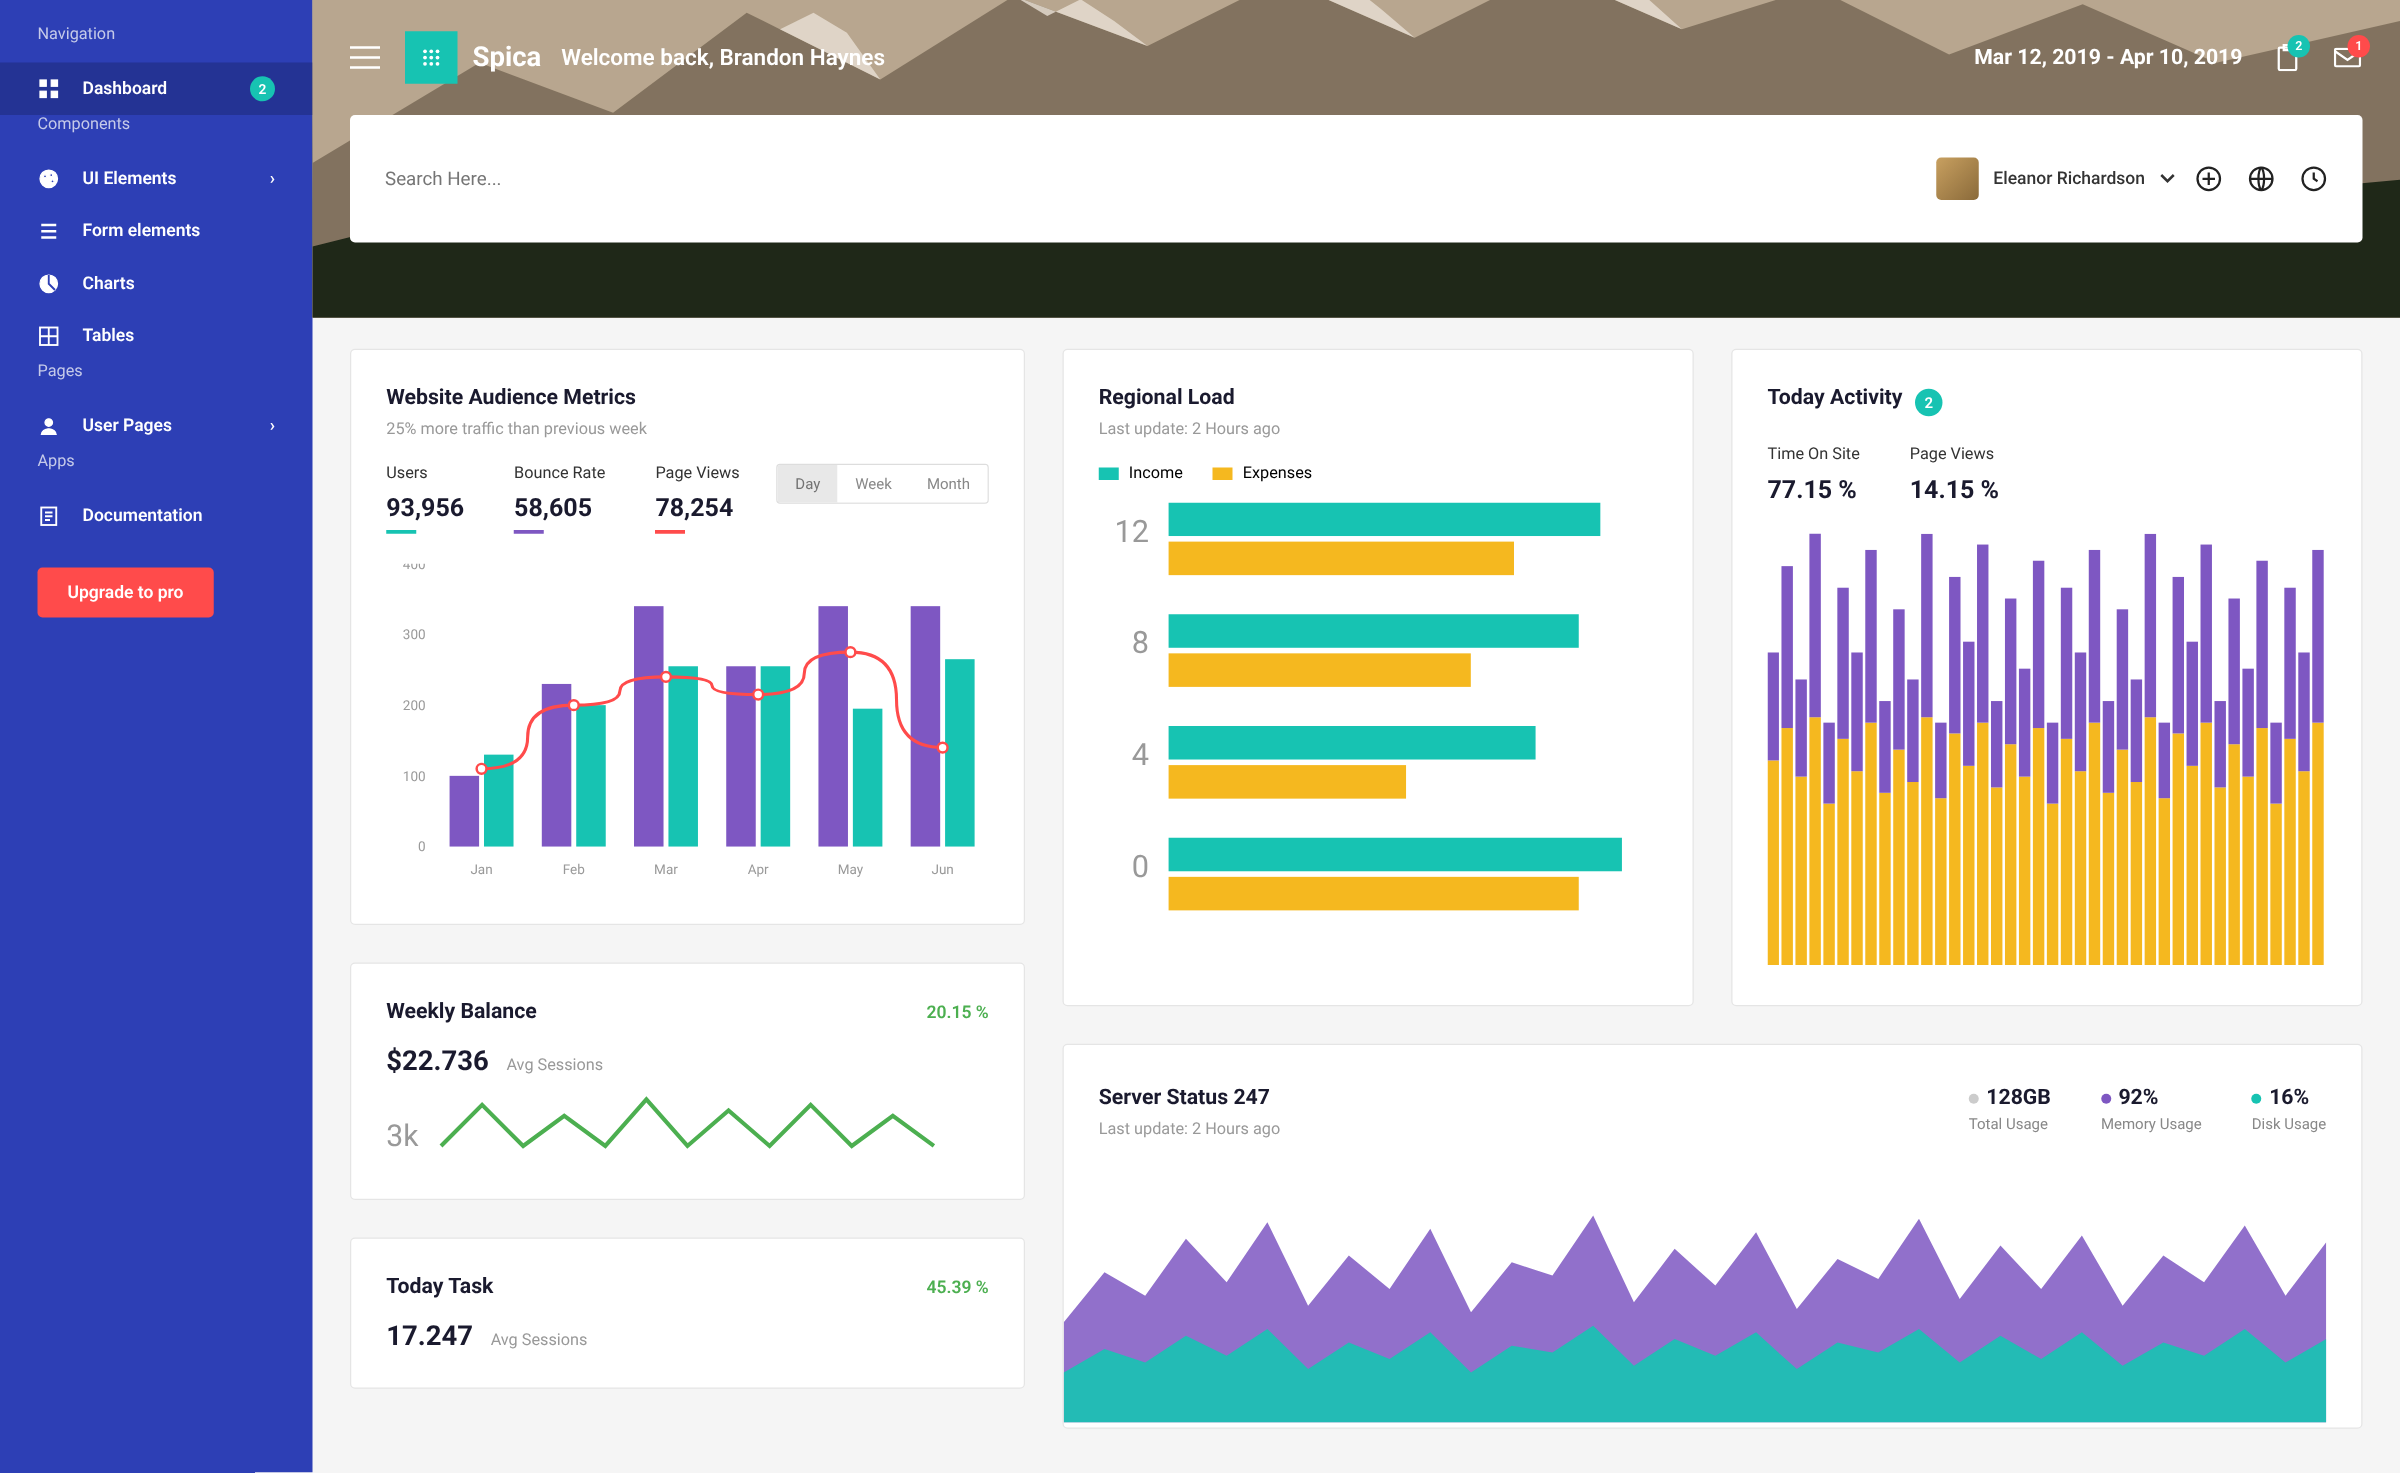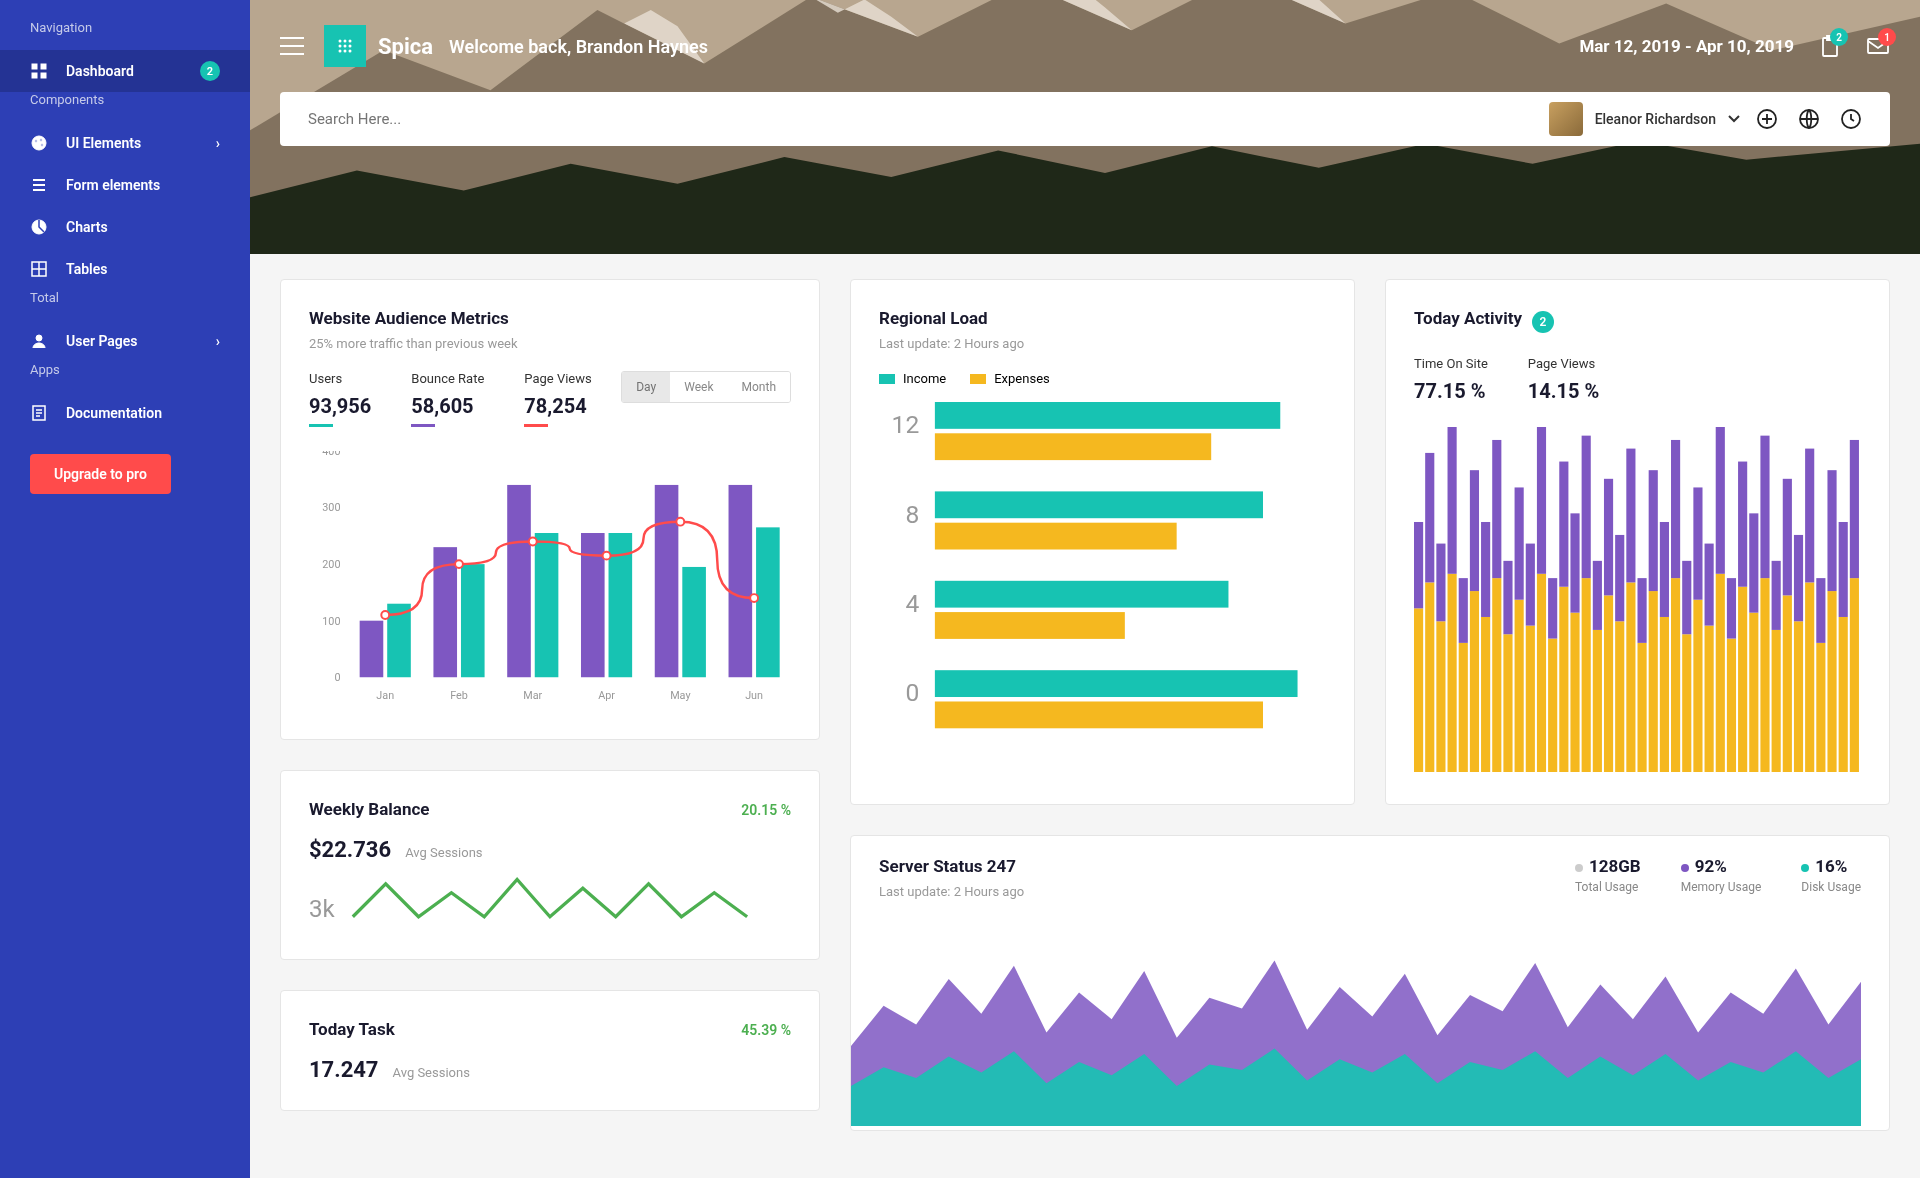--- a/index.html
+++ b/index.html
@@ -22,21 +22,21 @@
 .hamburger span{height:2px;background:#fff;width:100%}
 .logo{width:42px;height:42px;background:#17c3b2;display:flex;align-items:center;justify-content:center;margin-right:12px;font-size:18px}
 .brand{font-size:22px;font-weight:700;margin-right:16px}
 .welcome{font-size:18px;font-weight:600}
 .topbar-right{margin-left:auto;display:flex;align-items:center;gap:24px}
 .date-range{font-size:17px;font-weight:700}
 .top-icon{width:24px;height:24px;position:relative;cursor:pointer;display:flex;align-items:center;justify-content:center}
 .top-icon .dot{position:absolute;top:-6px;right:-6px;width:18px;height:18px;border-radius:50%;font-size:10px;display:flex;align-items:center;justify-content:center;color:#fff;font-weight:600}
 .dot.blue{background:#17c3b2}
 .dot.red{background:#ff4b4b}
-.searchbar{background:#fff;margin:0 30px;border-radius:4px;display:flex;align-items:center;padding:10px 28px;position:relative;z-index:2}
+.searchbar{background:#fff;margin:0 30px;border-radius:4px;display:flex;align-items:center;padding:34px 28px;position:relative;z-index:2}
 .searchbar input{border:none;outline:none;font-size:15px;flex:1;color:#333}
 .user-chip{display:flex;align-items:center;gap:12px;cursor:pointer;margin-right:16px}
 .avatar{width:34px;height:34px;border-radius:4px;background:linear-gradient(135deg,#c8a060,#8a6a3a)}
 .user-name{font-size:14px;font-weight:500;color:#333}
 .action-icons{display:flex;gap:20px}
 .action-icon{width:22px;height:22px;cursor:pointer;display:flex;align-items:center;justify-content:center}
 .content{padding:30px;display:grid;grid-template-columns:540px 1fr;gap:30px;margin-top:-5px}
 .card{background:#fff;border:1px solid #e5e5e5;border-radius:4px;padding:28px}
 .left-column{display:flex;flex-direction:column;gap:30px}
 .right-column{display:flex;flex-direction:column;gap:30px}
@@ -60,21 +60,21 @@
 .small-card .sub{font-size:13px;color:#999}
 .right-top{display:grid;grid-template-columns:1fr 1fr;gap:30px}
 .legend{display:flex;gap:24px;margin-bottom:16px;font-size:13px}
 .legend-item{display:flex;align-items:center;gap:8px}
 .legend-box{width:16px;height:10px}
 .today-header{display:flex;align-items:center;gap:10px;margin-bottom:20px}
 .today-badge{background:#17c3b2;color:#fff;width:22px;height:22px;border-radius:50%;display:flex;align-items:center;justify-content:center;font-size:12px;font-weight:600}
 .today-stats{display:flex;gap:40px;margin-bottom:24px}
 .today-stats .slabel{font-size:13px;color:#333;margin-bottom:8px}
 .today-stats .sval{font-size:20px;font-weight:700;color:#1a1a2e}
-.server-card{padding:20px 28px 0 0}
+.server-card{padding:32px 28px 0 0}
 .server-top{display:flex;align-items:flex-start;padding-left:28px;gap:40px}
 .server-stats{display:flex;gap:40px;margin-left:auto}
 .server-stat .sv{font-size:17px;font-weight:700;color:#1a1a2e}
 .server-stat .sl{font-size:12px;color:#888;margin-top:4px}
 .server-stat .bullet{display:inline-block;width:8px;height:8px;border-radius:50%;margin-right:6px}
 .b-grey{background:#ccc}.b-purple{background:#7e57c2}.b-teal{background:#17c3b2}
 .tiny{font-size:11px;fill:#999}
 </style>
 </head>
 <body>
@@ -137,21 +137,21 @@
       <span class="icon">
             <svg width="18" height="18" viewBox="0 0 18 18" fill="#fff" stroke="#fff">
               <rect x="2" y="2" width="14" height="14" fill="none" stroke-width="1.5"></rect>
               <path d="M9 2v14M2 9h14" stroke-width="1.5"></path>
             </svg>
           </span>
       <span>Tables</span>
 
     </div>
         <div class="nav-section">
-          <div class="nav-header">Total</div>
+          <div class="nav-header">Pages</div>
         </div>
         <div class="nav-item">
       <span class="icon">
             <svg width="18" height="18" viewBox="0 0 18 18" fill="#fff" stroke="#fff">
               <circle cx="9" cy="6" r="3"></circle>
               <path d="M3 16c0-3 3-5 6-5s6 2 6 5"></path>
             </svg>
           </span>
       <span>User Pages</span>
 

